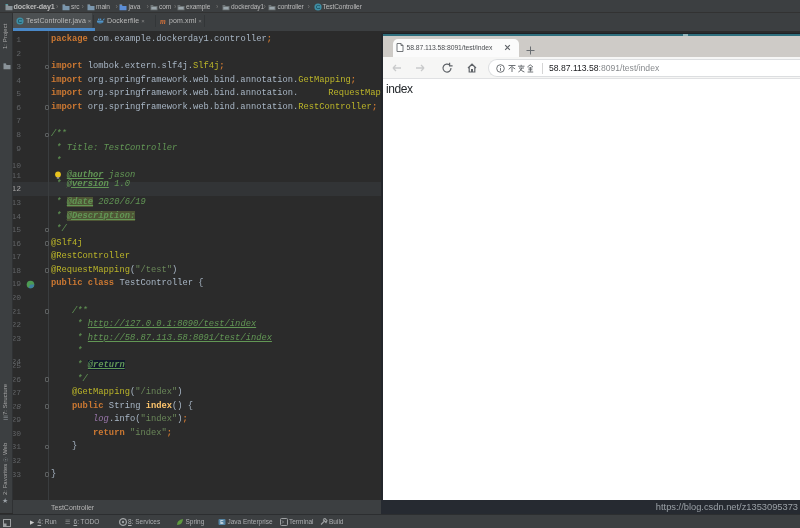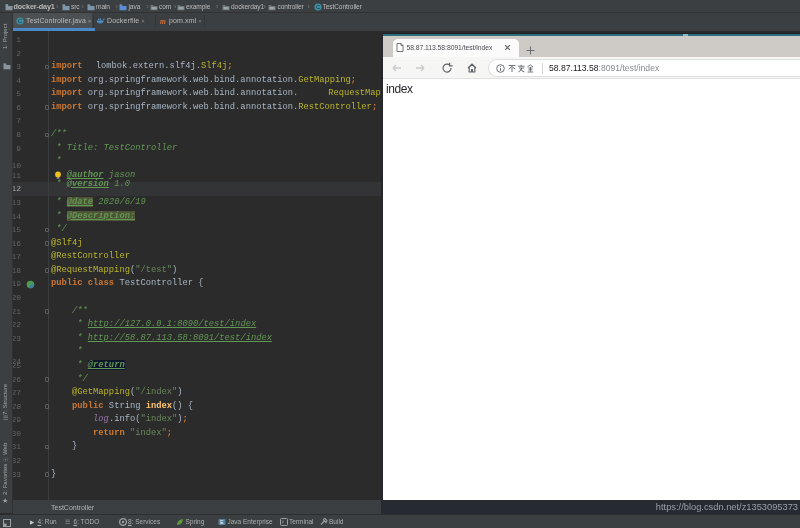--- a/index.html
+++ b/index.html
@@ -163,22 +163,23 @@
     <div class="gn" style="top:324px;color:#606366;">24</div>
     <div class="gn" style="top:328.42px;color:#606366;">25</div>
     <div class="gn" style="top:342.00px;color:#606366;">26</div>
     <div class="gn" style="top:355.58px;color:#606366;">27</div>
     <div class="gn" style="top:369.16px;color:#606366;font-style:italic;">28</div>
     <div class="gn" style="top:382.74px;color:#606366;">29</div>
     <div class="gn" style="top:396.32px;color:#606366;">30</div>
     <div class="gn" style="top:409.90px;color:#606366;">31</div>
     <div class="gn" style="top:423.48px;color:#606366;">32</div>
     <div class="gn" style="top:437.06px;color:#606366;">33</div>
+    <div class="cl" style="top:2.50px;"><span style="color:#CC7832;font-weight:bold;">package</span><span style="color:#A9B7C6;"> com.example.dockerday1.controller</span><span style="color:#CC7832;font-weight:bold;">;</span></div>
     <div class="cl" style="top:16.08px;"></div>
-    <div class="cl" style="top:29.66px;"><span style="color:#CC7832;font-weight:bold;">import</span><span style="color:#A9B7C6;margin-left:8px;"> lombok.extern.slf4j.</span><span style="color:#BBB529;">Slf4j</span><span style="color:#CC7832;font-weight:bold;">;</span></div>
+    <div class="cl" style="top:29.66px;"><span style="color:#CC7832;font-weight:bold;">import</span><span style="color:#A9B7C6;"> lombok.extern.slf4j.</span><span style="color:#BBB529;">Slf4j</span><span style="color:#CC7832;font-weight:bold;">;</span></div>
     <div class="cl" style="top:43.24px;"><span style="color:#CC7832;font-weight:bold;">import</span><span style="color:#A9B7C6;"> org.springframework.web.bind.annotation.</span><span style="color:#BBB529;">GetMapping</span><span style="color:#CC7832;font-weight:bold;">;</span></div>
     <div class="cl" style="top:56.82px;"><span style="color:#CC7832;font-weight:bold;">import</span><span style="color:#A9B7C6;"> org.springframework.web.bind.annotation.</span><span style="color:#BBB529;margin-left:30px;">RequestMapping</span><span style="color:#CC7832;font-weight:bold;">;</span></div>
     <div class="cl" style="top:70.40px;"><span style="color:#CC7832;font-weight:bold;">import</span><span style="color:#A9B7C6;"> org.springframework.web.bind.annotation.</span><span style="color:#BBB529;margin-top:10px;">RestController</span><span style="color:#CC7832;font-weight:bold;">;</span></div>
     <div class="cl" style="top:83.98px;"></div>
     <div class="cl" style="top:97.56px;"><span style="color:#629755;font-style:italic;">/**</span></div>
     <div class="cl" style="top:111.14px;"><span style="color:#629755;font-style:italic;"> * Title: TestController</span></div>
     <div class="cl" style="top:124.72px;"><span style="color:#629755;font-style:italic;"> *</span></div>
     <div class="cl" style="top:138.30px;"><span style="color:#629755;font-style:italic;">   </span><span style="color:#629755;font-weight:bold;font-style:italic;text-decoration:underline;">@author</span><span style="color:#629755;font-style:italic;"> jason</span></div>
     <div class="cl" style="top:147px;"><span style="color:#629755;font-style:italic;"> * </span><span style="color:#629755;font-weight:bold;font-style:italic;text-decoration:underline;">@version</span><span style="color:#629755;font-style:italic;"> 1.0</span></div>
     <div class="cl" style="top:165.46px;"><span style="color:#629755;font-style:italic;"> * </span><span style="color:#629755;font-weight:bold;font-style:italic;text-decoration:underline;background:#4E5535;">@date</span><span style="color:#629755;font-style:italic;"> 2020/6/19</span></div>

